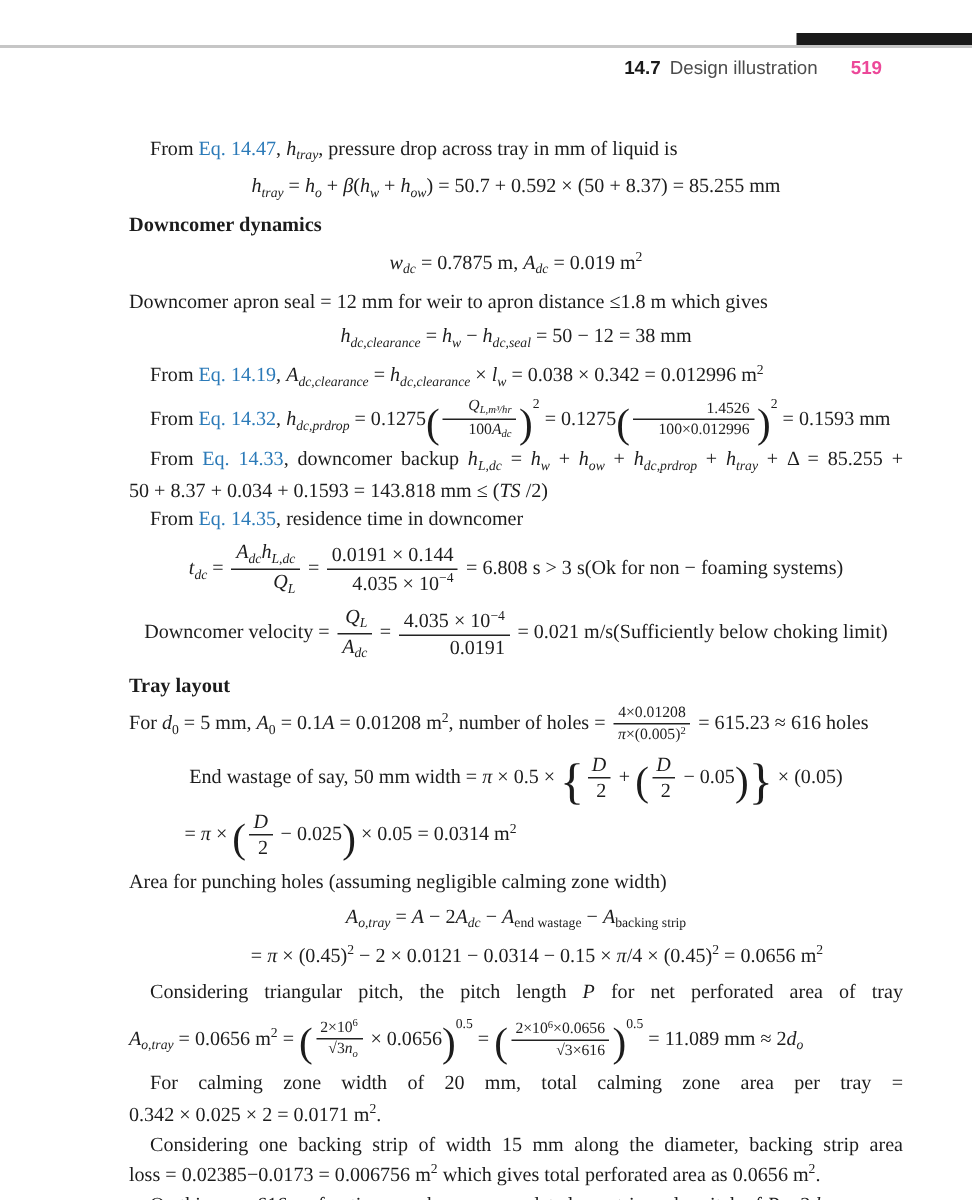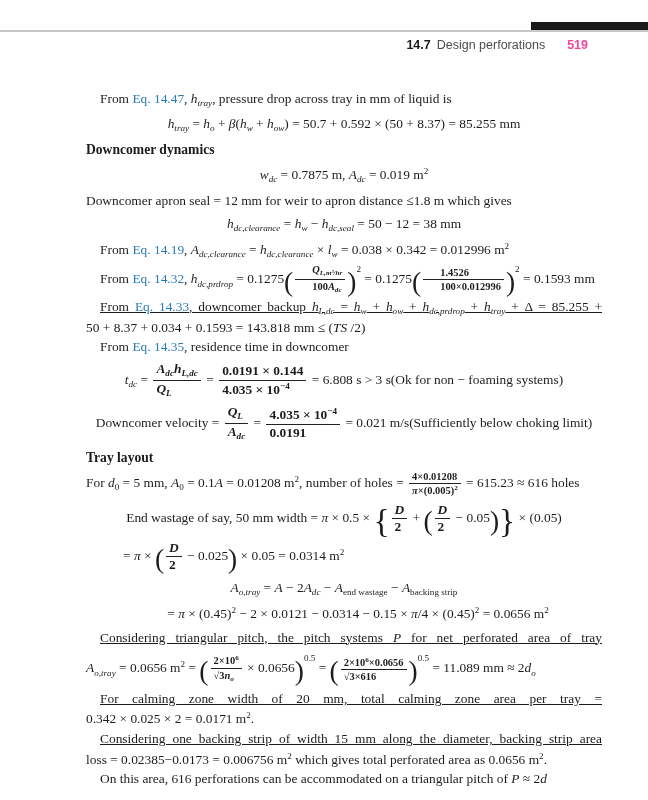--- a/index.html
+++ b/index.html
@@ -18,51 +18,51 @@
     display:flex; align-items:flex-start;
   }
   .runhead .sec { font-weight:bold; color:#1a1a1a; }
   .runhead .ttl { color:#4c4c4c; margin-left:6px; }
   .runhead .pg  { font-weight:bold; color:#ec4899; margin-left:22px; }
 
   .content { position:absolute; top:88px; left:86px; right:46px; }
 
   .p   { margin:2px 0; }
   .ind { text-indent:14px; }
-  .jl  { text-align:justify; text-align-last:justify;text-decoration:underline; }
+  .jl  { text-align:justify; text-align-last:justify; }
   .hd  { font-weight:bold; font-size:13.6px; margin:7px 0 4px 0; }
 
   .eq        { text-align:center; margin:6px 0; }
   .eq.offs1  { text-align:left; padding-left:37px; }   
   .eq.offs2  { text-align:center; padding-left:28px; }   
   .eq.flush  { text-align:left; padding-left:0; }      
 
   .it   { font-style:italic; }
   .lnk  { color:var(--link, #2b7ab8); cursor:pointer;margin-top:15px; }
   .ssub { font-size:68%; vertical-align:-0.35em; letter-spacing:0; }
   .ssup { font-size:68%; vertical-align:0.55em; }
   .ssup.hi { vertical-align:1.25em; }
 
-  .frac { display:inline-block; vertical-align:middle; text-align:left; line-height:1.08; margin:0 2px;font-weight:bold; }
+  .frac { display:inline-block; vertical-align:middle; text-align:right; line-height:1.08; margin:0 2px; }
   .frac .num { display:block; border-bottom:1px solid #222; padding:0 3px 1px 3px; }
   .frac .den { display:block; padding:1px 3px 0 3px; }
   .frac.sm   { font-size:78%; }
 
   .bigp { font-size:2.05em; vertical-align:-0.28em; line-height:0; font-weight:normal; }
   .bigc { font-size:2.5em;  vertical-align:-0.30em; line-height:0; font-weight:normal; }
 </style>
 </head>
 <body>
 
 <div class="topbar"></div>
 <div class="rule"></div>
 
 <div class="runhead">
   <span class="sec">14.7</span>
-  <span class="ttl">Design perforations</span>
+  <span class="ttl">Design illustration</span>
   <span class="pg">519</span>
 </div>
 
 <div class="content">
   <div class="p ind"><span>From </span><span class="lnk">Eq. 14.47</span><span>, </span><span class="it">h</span><span class="ssub it">tray</span><span>, pressure drop across tray in mm of liquid is</span></div>
   <div class="eq"><span class="it">h</span><span class="ssub it">tray</span><span> = </span><span class="it">h</span><span class="ssub it">o</span><span> + </span><span class="it">β</span><span>(</span><span class="it">h</span><span class="ssub it">w</span><span> + </span><span class="it">h</span><span class="ssub it">ow</span><span>) = 50.7 + 0.592 × (50 + 8.37) = 85.255 mm</span></div>
 
   <div class="hd">Downcomer dynamics</div>
   <div class="eq"><span class="it">w</span><span class="ssub it">dc</span><span> = 0.7875 m, </span><span class="it">A</span><span class="ssub it">dc</span><span> = 0.019 m</span><span class="ssup">2</span></div>
   <div class="p"><span>Downcomer apron seal = 12 mm for weir to apron distance ≤1.8 m which gives</span></div>
@@ -72,22 +72,23 @@
   <div class="p ind jl"><span>From </span><span class="lnk">Eq. 14.33</span><span>, downcomer backup </span><span class="it">h</span><span class="ssub it">L,dc</span><span> = </span><span class="it">h</span><span class="ssub it">w</span><span> + </span><span class="it">h</span><span class="ssub it">ow</span><span> + </span><span class="it">h</span><span class="ssub it">dc,prdrop</span><span> + </span><span class="it">h</span><span class="ssub it">tray</span><span> + Δ = 85.255 +</span></div>
   <div class="p"><span>50 + 8.37 + 0.034 + 0.1593 = 143.818 mm ≤ (</span><span class="it">TS</span><span> /2)</span></div>
   <div class="p ind"><span>From </span><span class="lnk">Eq. 14.35</span><span>, residence time in downcomer</span></div>
   <div class="eq"><span class="it">t</span><span class="ssub it">dc</span><span> = </span><span class="frac"><span class="num"><span class="it">A</span><span class="ssub it">dc</span><span class="it">h</span><span class="ssub it">L,dc</span></span><span class="den"><span class="it">Q</span><span class="ssub it">L</span></span></span><span> = </span><span class="frac"><span class="num"><span>0.0191 × 0.144</span></span><span class="den"><span>4.035 × 10</span><span class="ssup">−4</span></span></span><span> = 6.808 s &gt; 3 s(Ok for non − foaming systems)</span></div>
   <div class="eq"><span>Downcomer velocity = </span><span class="frac"><span class="num"><span class="it">Q</span><span class="ssub it">L</span></span><span class="den"><span class="it">A</span><span class="ssub it">dc</span></span></span><span> = </span><span class="frac"><span class="num"><span>4.035 × 10</span><span class="ssup">−4</span></span><span class="den"><span>0.0191</span></span></span><span> = 0.021 m/s(Sufficiently below choking limit)</span></div>
 
   <div class="hd">Tray layout</div>
   <div class="p"><span>For </span><span class="it">d</span><span class="ssub">0</span><span> = 5 mm, </span><span class="it">A</span><span class="ssub">0</span><span> = 0.1</span><span class="it">A</span><span> = 0.01208 m</span><span class="ssup">2</span><span>, number of holes = </span><span class="frac sm"><span class="num"><span>4×0.01208</span></span><span class="den"><span class="it">π</span><span>×(0.005)</span><span class="ssup">2</span></span></span><span> = 615.23 ≈ 616 holes</span></div>
   <div class="eq"><span>End wastage of say, 50 mm width = </span><span class="it">π</span><span> × 0.5 × </span><span class="bigc">{</span><span class="frac"><span class="num"><span class="it">D</span></span><span class="den"><span>2</span></span></span><span> + </span><span class="bigp">(</span><span class="frac"><span class="num"><span class="it">D</span></span><span class="den"><span>2</span></span></span><span> − 0.05</span><span class="bigp">)</span><span class="bigc">}</span><span> × (0.05)</span></div>
   <div class="eq offs1"><span>= </span><span class="it">π</span><span> × </span><span class="bigp">(</span><span class="frac"><span class="num"><span class="it">D</span></span><span class="den"><span>2</span></span></span><span> − 0.025</span><span class="bigp">)</span><span> × 0.05 = 0.0314 m</span><span class="ssup">2</span></div>
+  <div class="p"><span>Area for punching holes (assuming negligible calming zone width)</span></div>
   <div class="eq"><span class="it">A</span><span class="ssub it">o,tray</span><span> = </span><span class="it">A</span><span> − 2</span><span class="it">A</span><span class="ssub it">dc</span><span> − </span><span class="it">A</span><span class="ssub">end wastage</span><span> − </span><span class="it">A</span><span class="ssub">backing strip</span></div>
   <div class="eq offs2"><span>= </span><span class="it">π</span><span> × (0.45)</span><span class="ssup">2</span><span> − 2 × 0.0121 − 0.0314 − 0.15 × </span><span class="it">π</span><span>/4 × (0.45)</span><span class="ssup">2</span><span> = 0.0656 m</span><span class="ssup">2</span></div>
-  <div class="p ind jl"><span>Considering triangular pitch, the pitch systems </span><span class="it">P</span><span> for net perforated area of tray</span></div>
+  <div class="p ind jl"><span>Considering triangular pitch, the pitch length </span><span class="it">P</span><span> for net perforated area of tray</span></div>
   <div class="eq flush"><span class="it">A</span><span class="ssub it">o,tray</span><span> = 0.0656 m</span><span class="ssup">2</span><span> = </span><span class="bigp">(</span><span class="frac sm"><span class="num"><span>2×10</span><span class="ssup">6</span></span><span class="den"><span>√3</span><span class="it">n</span><span class="ssub it">o</span></span></span><span> × 0.0656</span><span class="bigp">)</span><span class="ssup hi">0.5</span><span> = </span><span class="bigp">(</span><span class="frac sm"><span class="num"><span>2×10</span><span class="ssup">6</span><span>×0.0656</span></span><span class="den"><span>√3×616</span></span></span><span class="bigp">)</span><span class="ssup hi">0.5</span><span> = 11.089 mm ≈ 2</span><span class="it">d</span><span class="ssub it">o</span></div>
   <div class="p ind jl"><span>For calming zone width of 20 mm, total calming zone area per tray =</span></div>
   <div class="p"><span>0.342 × 0.025 × 2 = 0.0171 m</span><span class="ssup">2</span><span>.</span></div>
   <div class="p ind jl"><span>Considering one backing strip of width 15 mm along the diameter, backing strip area</span></div>
   <div class="p"><span>loss = 0.02385−0.0173 = 0.006756 m</span><span class="ssup">2</span><span> which gives total perforated area as 0.0656 m</span><span class="ssup">2</span><span>.</span></div>
   <div class="p ind"><span>On this area, 616 perforations can be accommodated on a triangular pitch of </span><span class="it">P</span><span> ≈ 2</span><span class="it">d</span></div>
 </div>
 
 </body></html>

